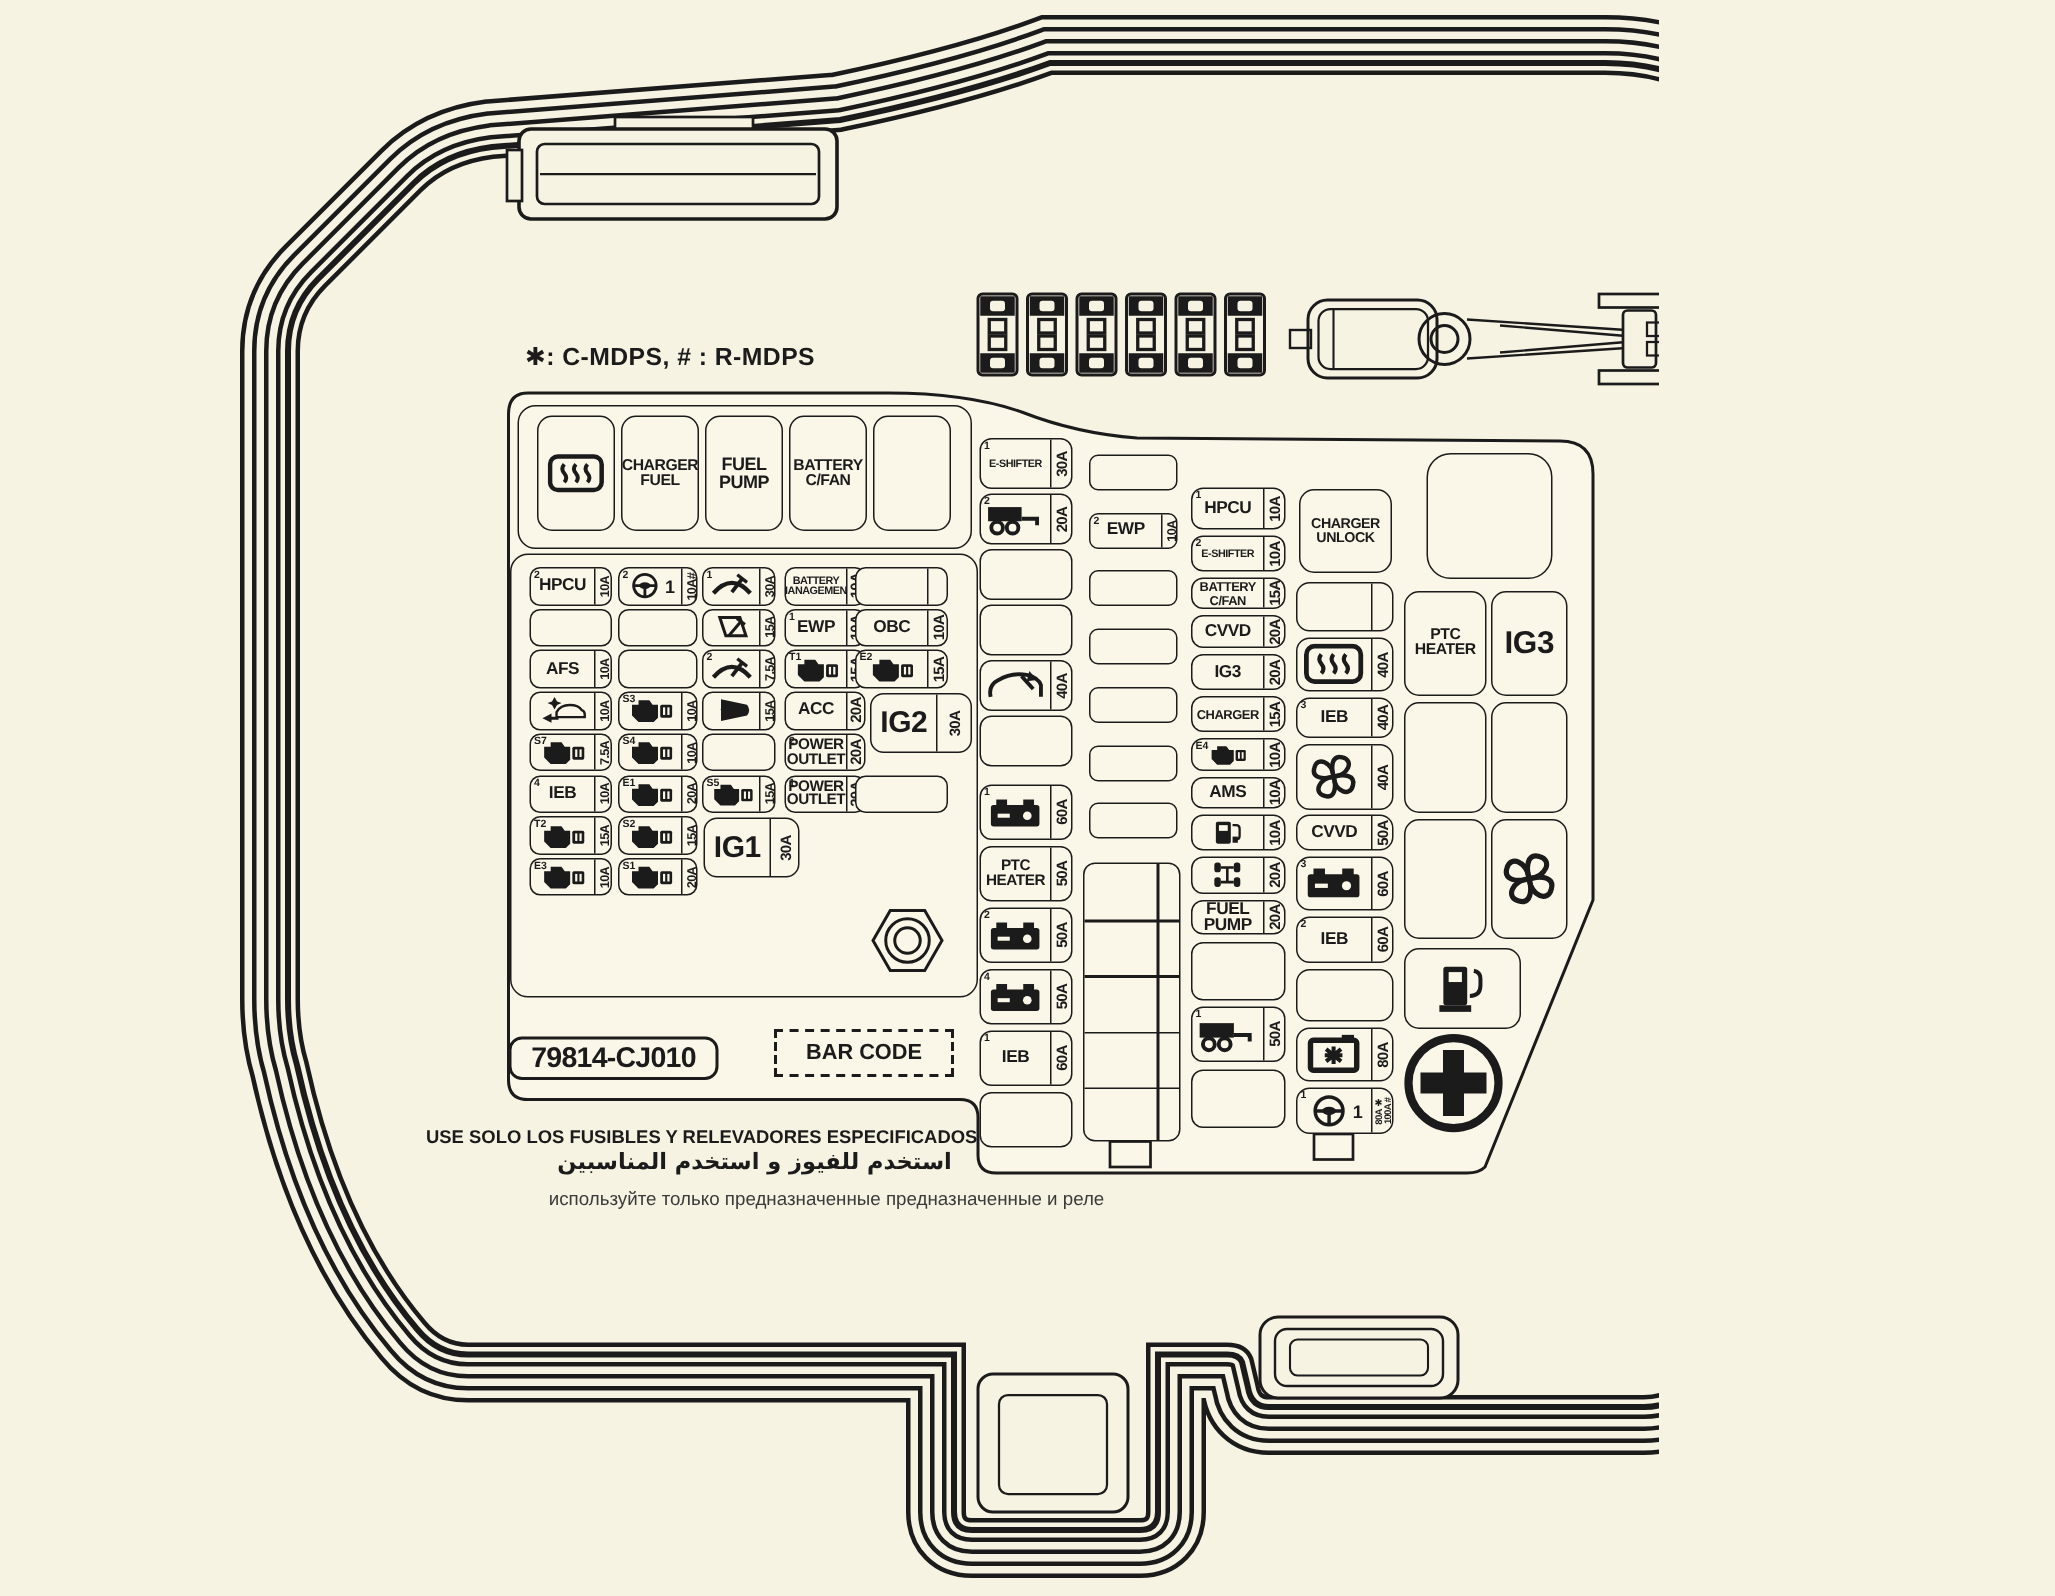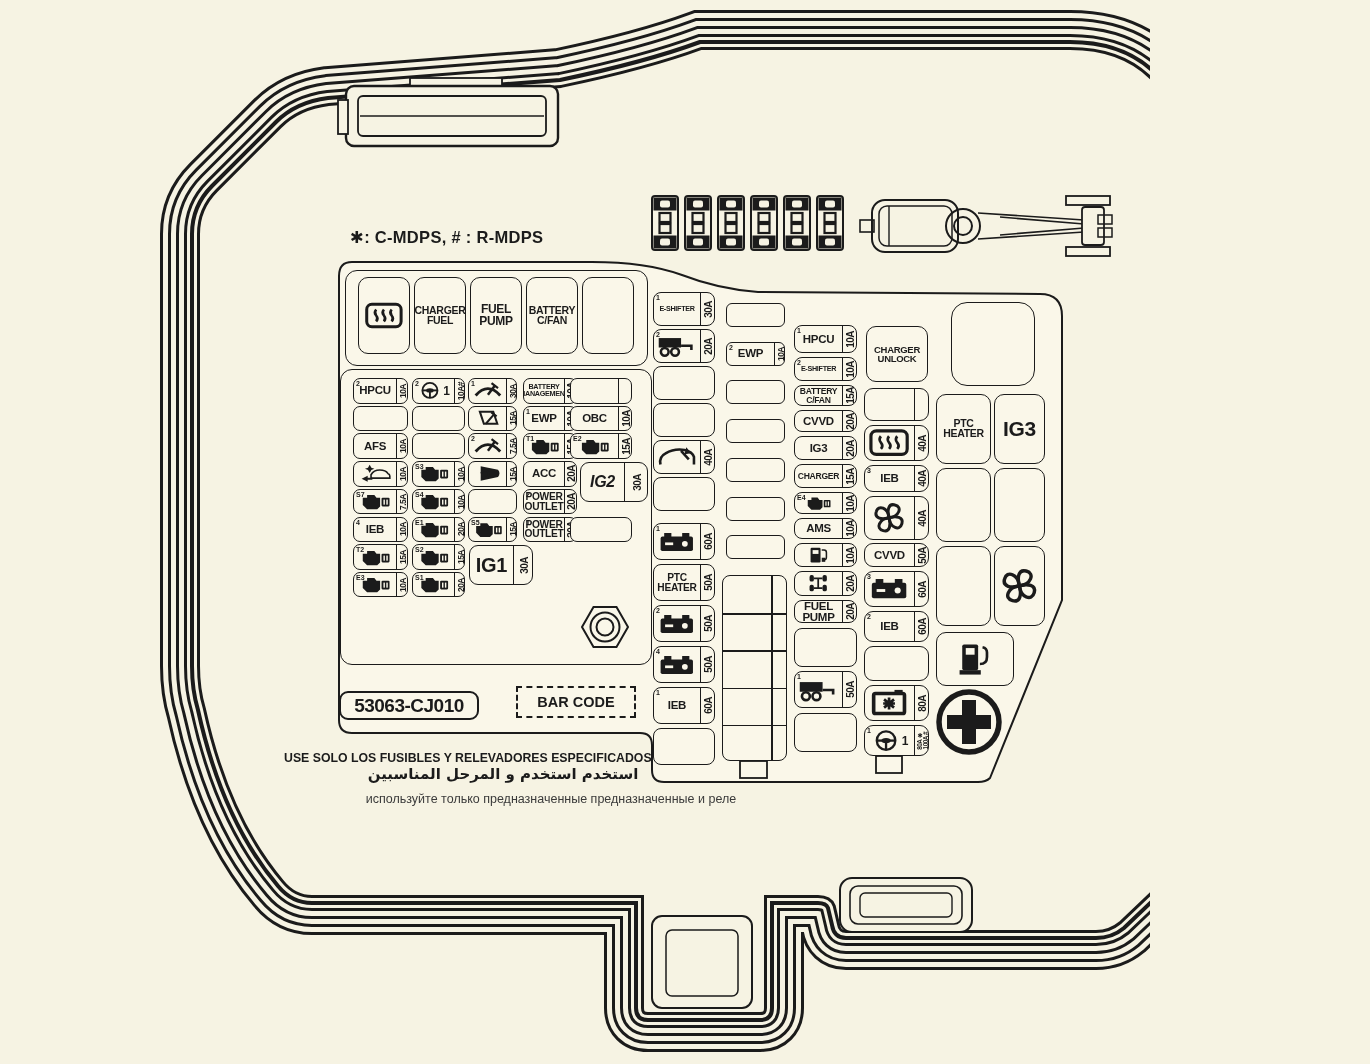--- a/index.html
+++ b/index.html
@@ -1,18 +1,18 @@
 <!DOCTYPE html>
 <html style="--bg: #f6f3e3; --panel: #faf7e9; --ln: #1b1b1b;"><head>
 <meta charset="utf-8">
 <style>
   :root{ --bg:#f6f3e3; --panel:#faf7e9; --ln:#1b1b1b; }
   html,body{margin:0;padding:0;background:var(--bg);}
   #stage{position:relative;width:1106px;height:1064px;overflow:hidden;background:var(--bg);
-         font-family:"Liberation Sans","DejaVu Sans",sans-serif;color:var(--ln);padding-left:44px;}
+         font-family:"Liberation Sans","DejaVu Sans",sans-serif;color:var(--ln);}
   #base{position:absolute;left:0;top:0;}
   #overlay{position:absolute;left:0;top:0;width:1370px;height:1064px;}
   .grp{position:absolute;border:1.8px solid var(--ln);border-radius:12px;box-sizing:border-box;}
   .fuse{position:absolute;border:1.6px solid var(--ln);border-radius:7px;box-sizing:border-box;background:var(--panel);}
   .relay{position:absolute;border:1.7px solid var(--ln);border-radius:10px;box-sizing:border-box;background:var(--panel);
          display:flex;align-items:center;justify-content:center;}
   .lb{position:absolute;left:0;top:0;bottom:0;display:flex;align-items:center;justify-content:center;gap:1px;overflow:hidden;}
   .tx{font-weight:700;text-align:center;line-height:.95;letter-spacing:-.3px;color:var(--ln);}
   .tx2{font-weight:700;font-size:12px;line-height:1;}
   .amp{position:absolute;top:0;bottom:0;border-left:1.6px solid var(--ln);display:flex;align-items:center;justify-content:center;gap:0;}
@@ -152,24 +152,24 @@
     <rect x="876" y="756" width="26" height="17" fill="#faf7e9" stroke="#1b1b1b" stroke-width="1.8"></rect>
     <g>
       <circle cx="969" cy="722" r="30" fill="none" stroke="#1b1b1b" stroke-width="5.5"></circle>
       <rect x="947" y="715" width="44" height="14" fill="#1b1b1b"></rect>
       <rect x="962" y="700" width="14" height="44" fill="#1b1b1b"></rect>
     </g>
   </svg>
 
   <div id="overlay">
     <div id="legend">✱:  C-MDPS, # : R-MDPS</div>
-    <div id="partno">53063-CJ010</div>
+    <div id="partno">79814-CJ010</div>
     <div id="barcode">BAR CODE</div>
     <div id="n-es" class="notice">USE SOLO LOS FUSIBLES Y RELEVADORES ESPECIFICADOS</div>
-    <div id="n-ar" class="notice">استخدم استخدم و المرحل المناسبين</div>
+    <div id="n-ar" class="notice">استخدم للفيوز و استخدم المناسبين</div>
     <div id="n-ru" class="notice">используйте только предназначенные предназначенные и реле</div>
   <div class="grp" style="left: 345px; top: 270px; width: 303px; height: 96px;"></div>
       <div class="grp" style="left: 340px; top: 369px; width: 312px; height: 296px;"></div>
       <div class="relay" style="left: 358px; top: 277px; width: 52px; height: 77px;">
         <span class="ic" style="width: 88%; height: 55%;">
           <svg viewBox="0 0 44 30">
             <rect x="2" y="2" width="40" height="26" rx="6" fill="none" stroke="#1b1b1b" stroke-width="3.5"></rect>
             <path d="M13 8 q-3 3.5 0 7 q3 3.5 0 7 M22 8 q-3 3.5 0 7 q3 3.5 0 7 M31 8 q-3 3.5 0 7 q3 3.5 0 7" fill="none" stroke="#1b1b1b" stroke-width="3"></path>
           </svg>
         </span>
@@ -559,21 +559,21 @@
               <rect x="38.6" y="10.5" width="2" height="7" fill="#faf7e9"></rect>
             </svg>
           </span>
         </div>
         <div class="amp" style="left: 41px; width: 12px;">
           <span class="av" style="font-size: 8.5px;">20A</span>
         </div>
       </div>
       <div class="fuse" style="left: 580px; top: 462px; width: 68px; height: 40px; border-radius: 9px;">
         <div class="lb" style="width: 43px;">
-          <div class="tx" style="font-size: 16px; font-style: italic;">
+          <div class="tx" style="font-size: 20px;">
             <div>IG2</div>
           </div>
         </div>
         <div class="amp" style="left: 43px; width: 25px;">
           <span class="av" style="font-size: 10px;">30A</span>
         </div>
       </div>
       <div class="fuse" style="left: 469px; top: 545px; width: 64px; height: 40px; border-radius: 9px;">
         <div class="lb" style="width: 43px;">
           <div class="tx" style="font-size: 20px;">

